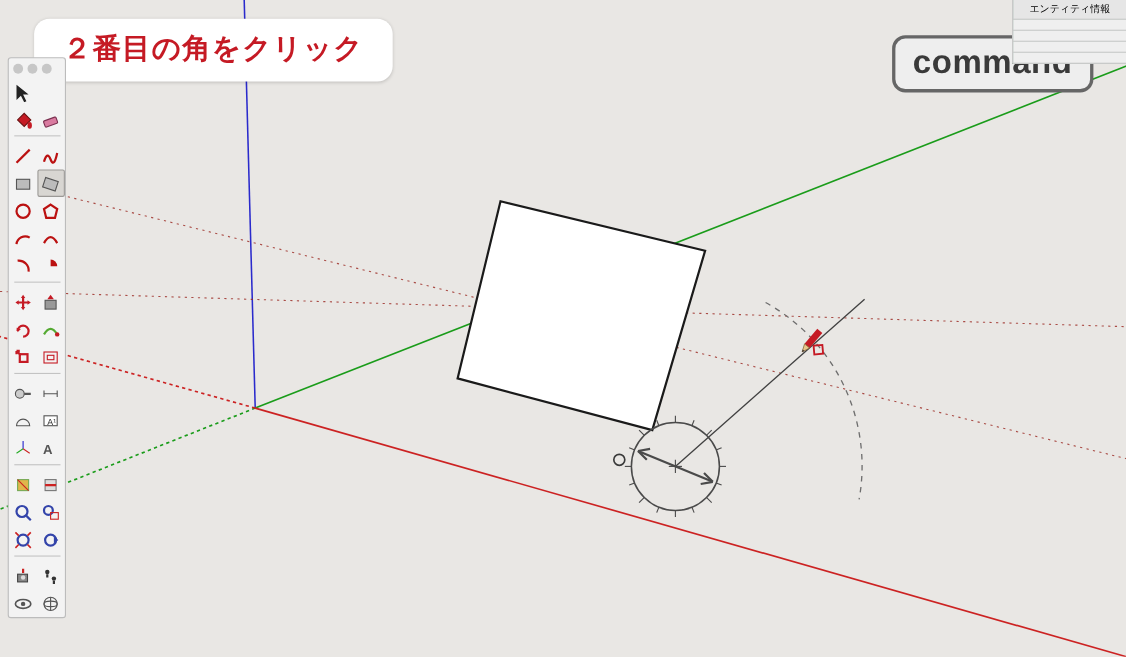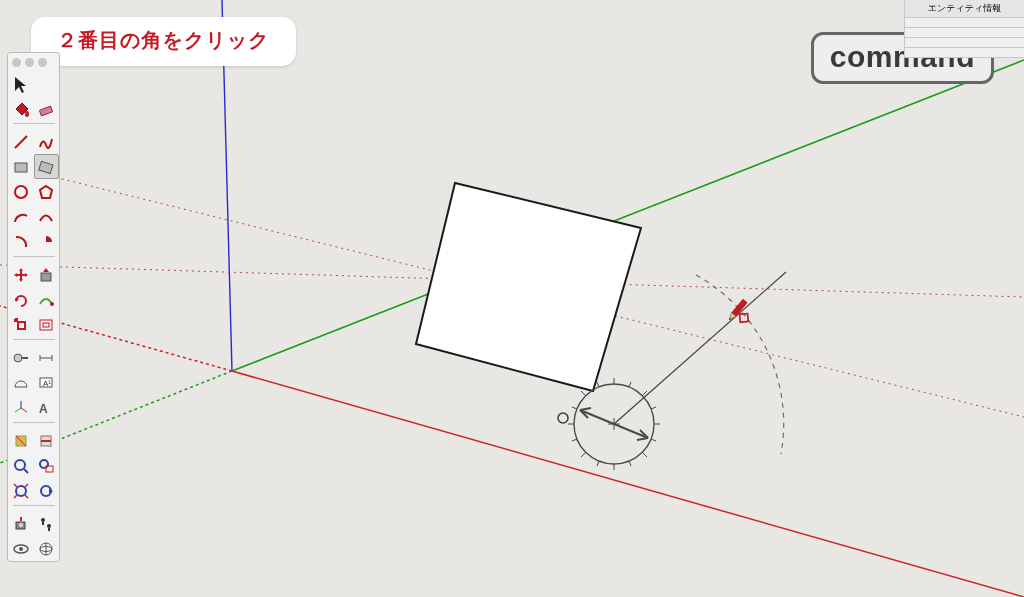--- a/index.html
+++ b/index.html
@@ -21,35 +21,35 @@
     position:relative;
   }
   .cell.sel{background:#d8d6d2;border:1px solid #9b9996;border-radius:2px;}
   .sep{height:6px;width:100%;}
   .sep::before{content:"";display:block;width:42px;height:1px;background:#c3c3c3;margin:2px auto;}
   .ic{width:18px;height:18px;}
 
   
   .pill{
     position:absolute;left:31px;top:17px;background:#ffffff;border-radius:14px;
-    padding:10px 26px 12px;font-weight:800;font-size:20px;letter-spacing:1px;
+    padding:10px 26px 12px;font-weight:800;font-size:26px;letter-spacing:1px;
     color:#c51a24;box-shadow:0 1px 3px rgba(0,0,0,0.15);
   }
 
   
   .command{
     position:absolute;right:30px;top:32px;background:#eeeeee;
     border:3px solid #666;border-radius:12px;padding:5px 16px 7px;
     font-family:Arial,Helvetica,sans-serif;font-weight:700;font-size:30px;
     color:#3a3a3a;letter-spacing:0.5px;
   }
 
   
   .panel{
-    position:absolute;right:0;top:0;width:120px;
+    position:absolute;right:0;top:0;width:104px;
     background:#14532d;border-left:1px solid #c8c8c8;
     font-size:9px;text-align:center;
   }
   .panel .head{background:#e6e6e6;border-bottom:1px solid #c8c8c8;padding:2px 0;}
   .panel .slot{height:10px;border-bottom:1px solid #c8c8c8;background:#efefef;}
 
   
   .canvas{position:absolute;inset:0;}
   .canvas svg{position:absolute;left:0;top:0;width:1024px;height:597px;}
 

